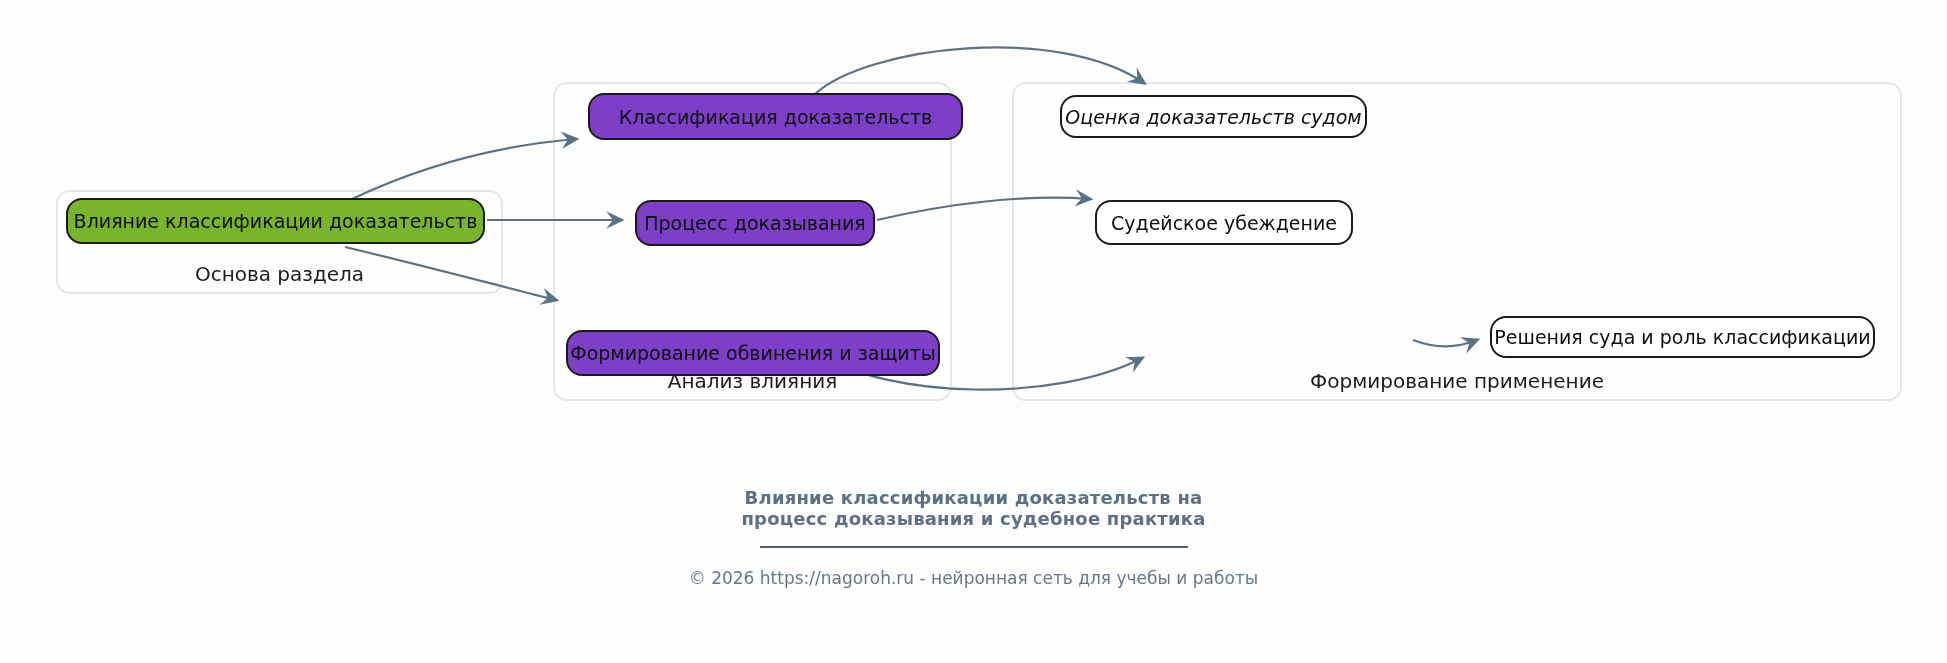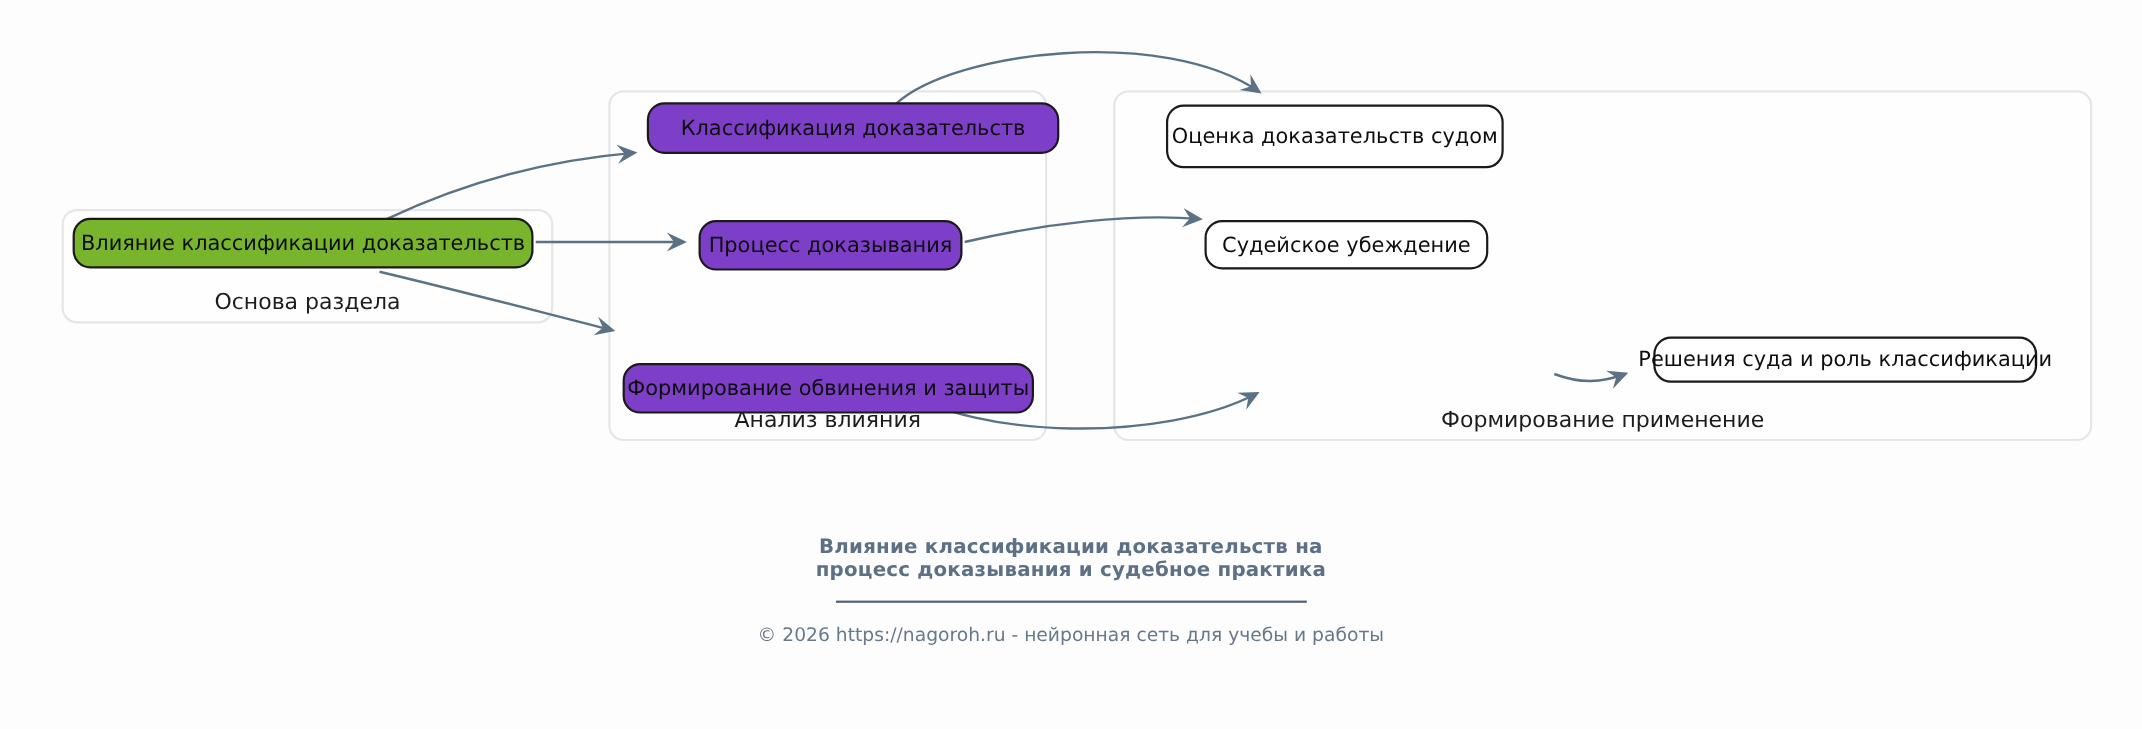--- a/index.html
+++ b/index.html
@@ -81,30 +81,30 @@
   </div>
 
   <div class="node node-analysis" style="left:635px;top:200px;width:240px;height:46px;">
     <span>Процесс доказывания</span>
   </div>
 
   <div class="node node-analysis" style="left:566px;top:306px;width:374px;height:46px;margin-top:24px;">
     <span>Формирование обвинения и защиты</span>
   </div>
 
-  <div class="node node-practice" style="left:1060px;top:95px;width:307px;height:58px;">
+  <div class="node node-practice" style="left:1060px;top:95px;width:307px;height:43px;font-style:italic;">
     <span>Оценка доказательств судом</span>
   </div>
 
   <div class="node node-practice" style="left:1095px;top:200px;width:258px;height:45px;">
     <span>Судейское убеждение</span>
   </div>
 
 
-  <div class="node node-practice" style="left:1490px;top:306px;width:349px;height:42px;margin-left:13px;">
+  <div class="node node-practice" style="left:1490px;top:316px;width:385px;height:42px;">
     <span>Решения суда и роль классификации</span>
   </div>
 
   <div class="footer">
     <div class="footer-title">
       <div>Влияние классификации доказательств на</div>
       <div>процесс доказывания и судебное практика</div>
     </div>
     <hr class="footer-rule">
     <div class="footer-copy">© 2026 https://nagoroh.ru - нейронная сеть для учебы и работы</div>

